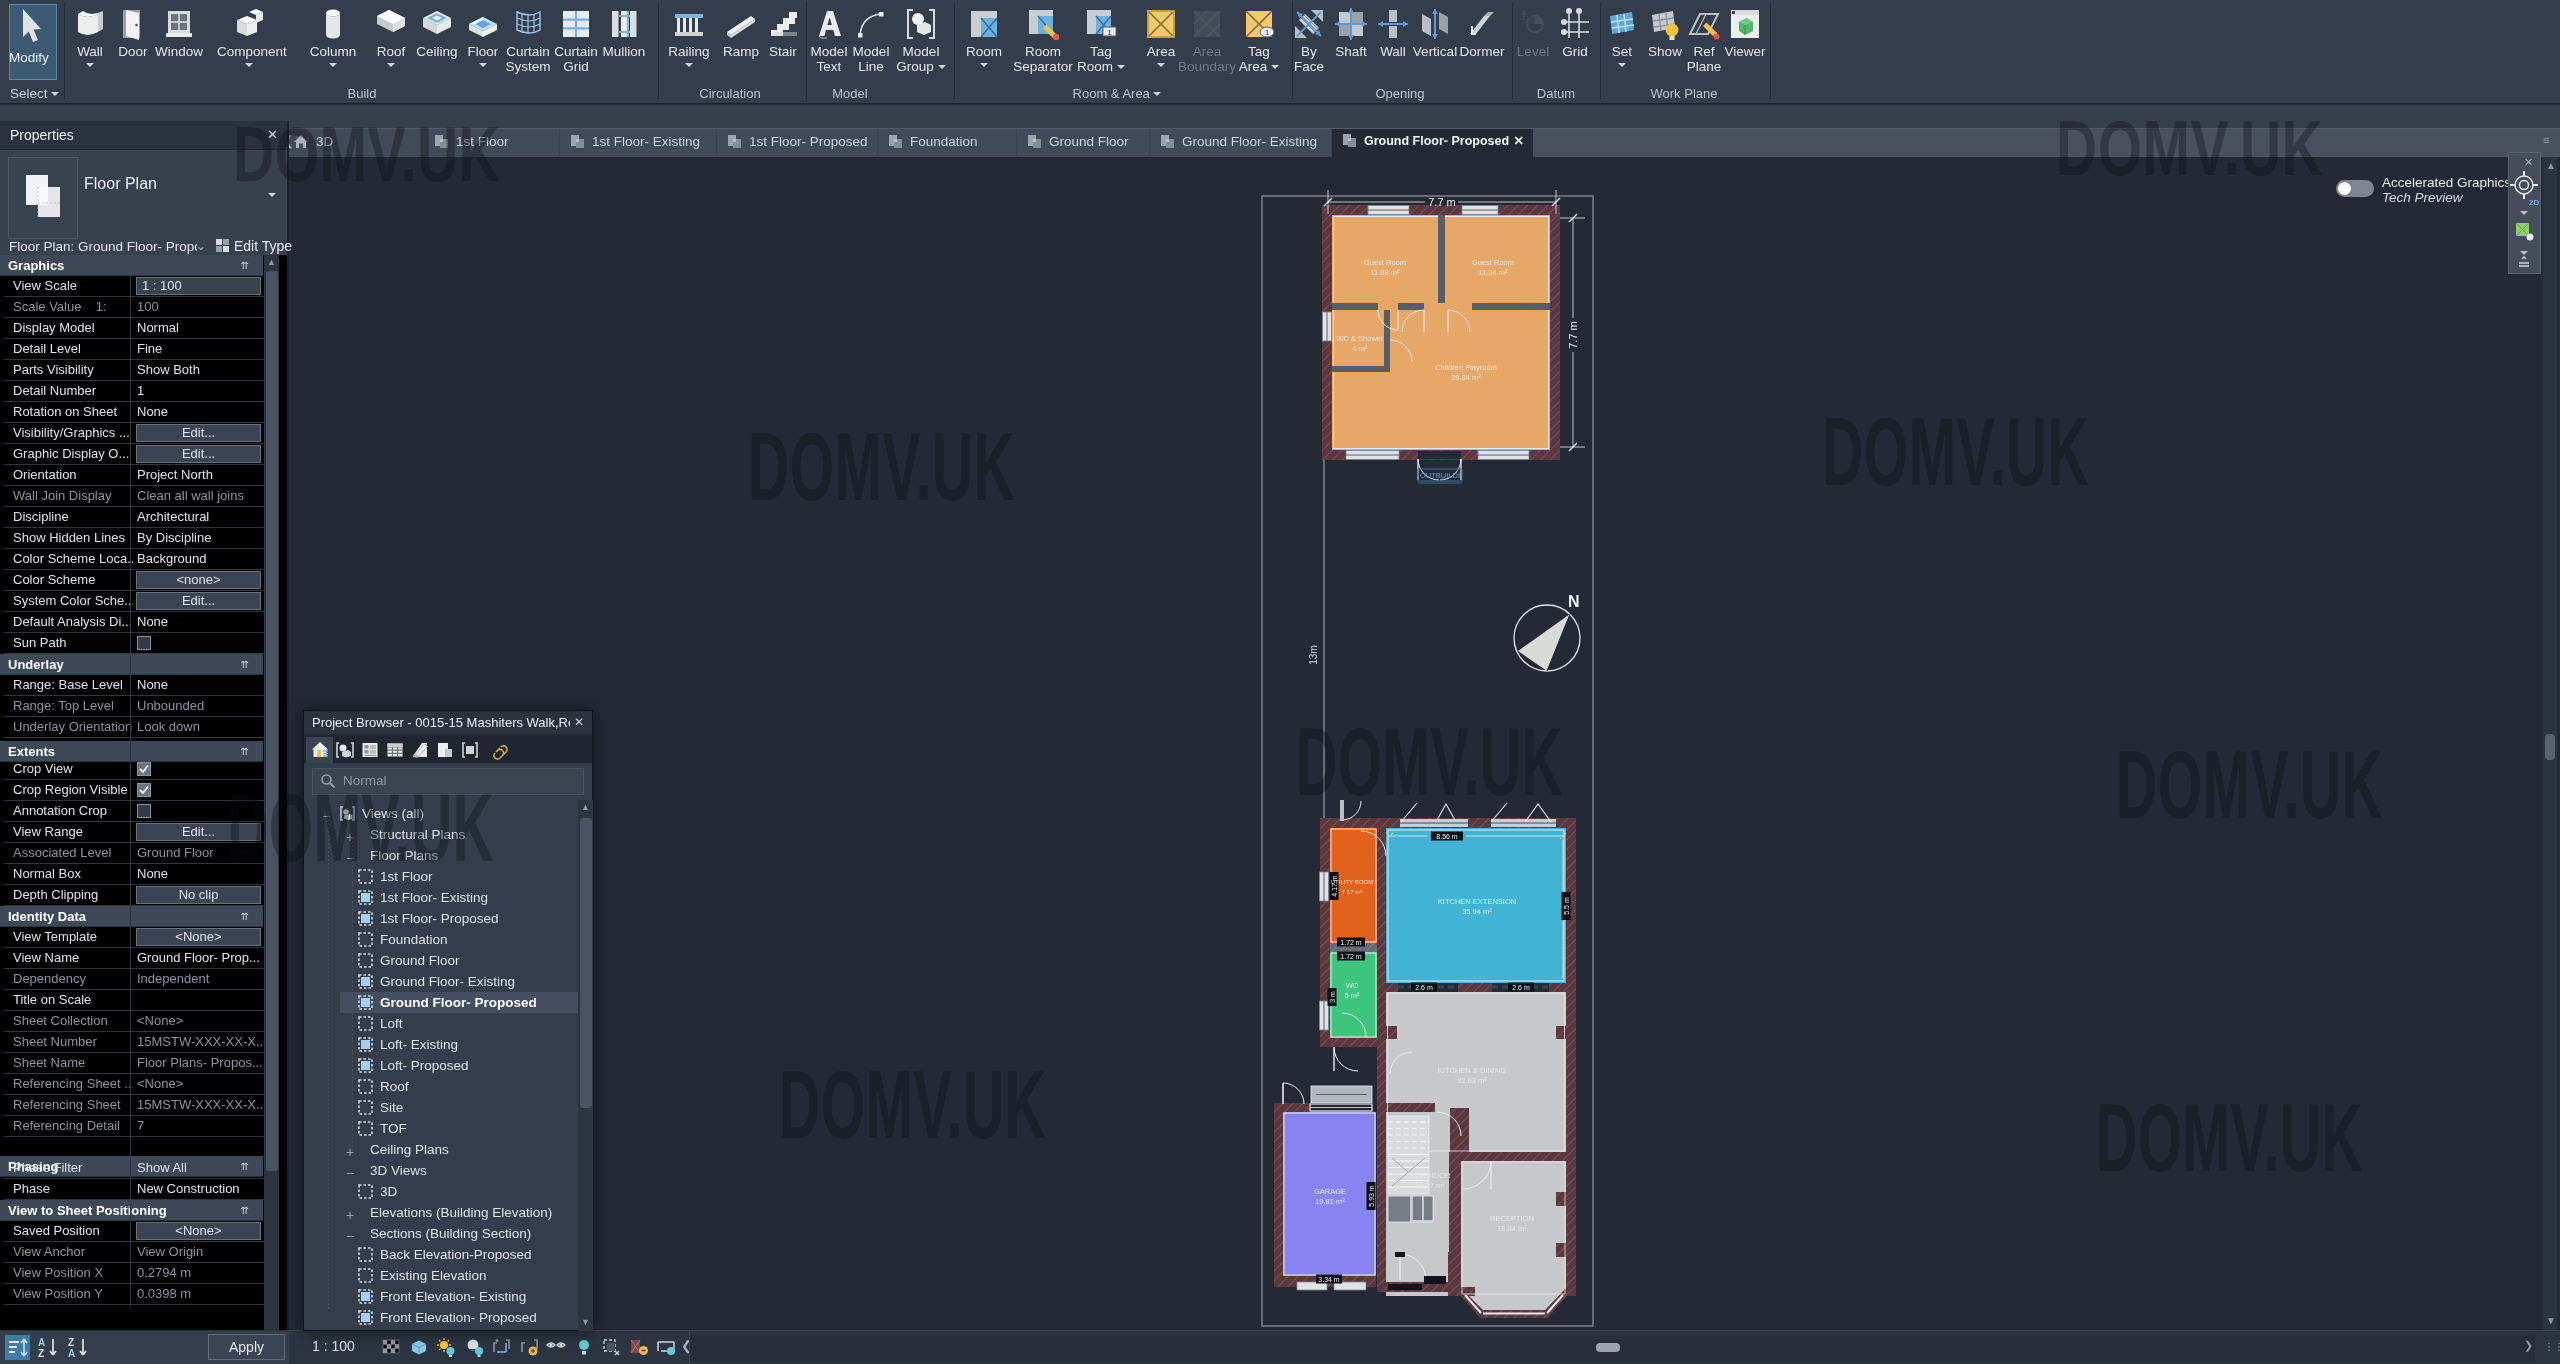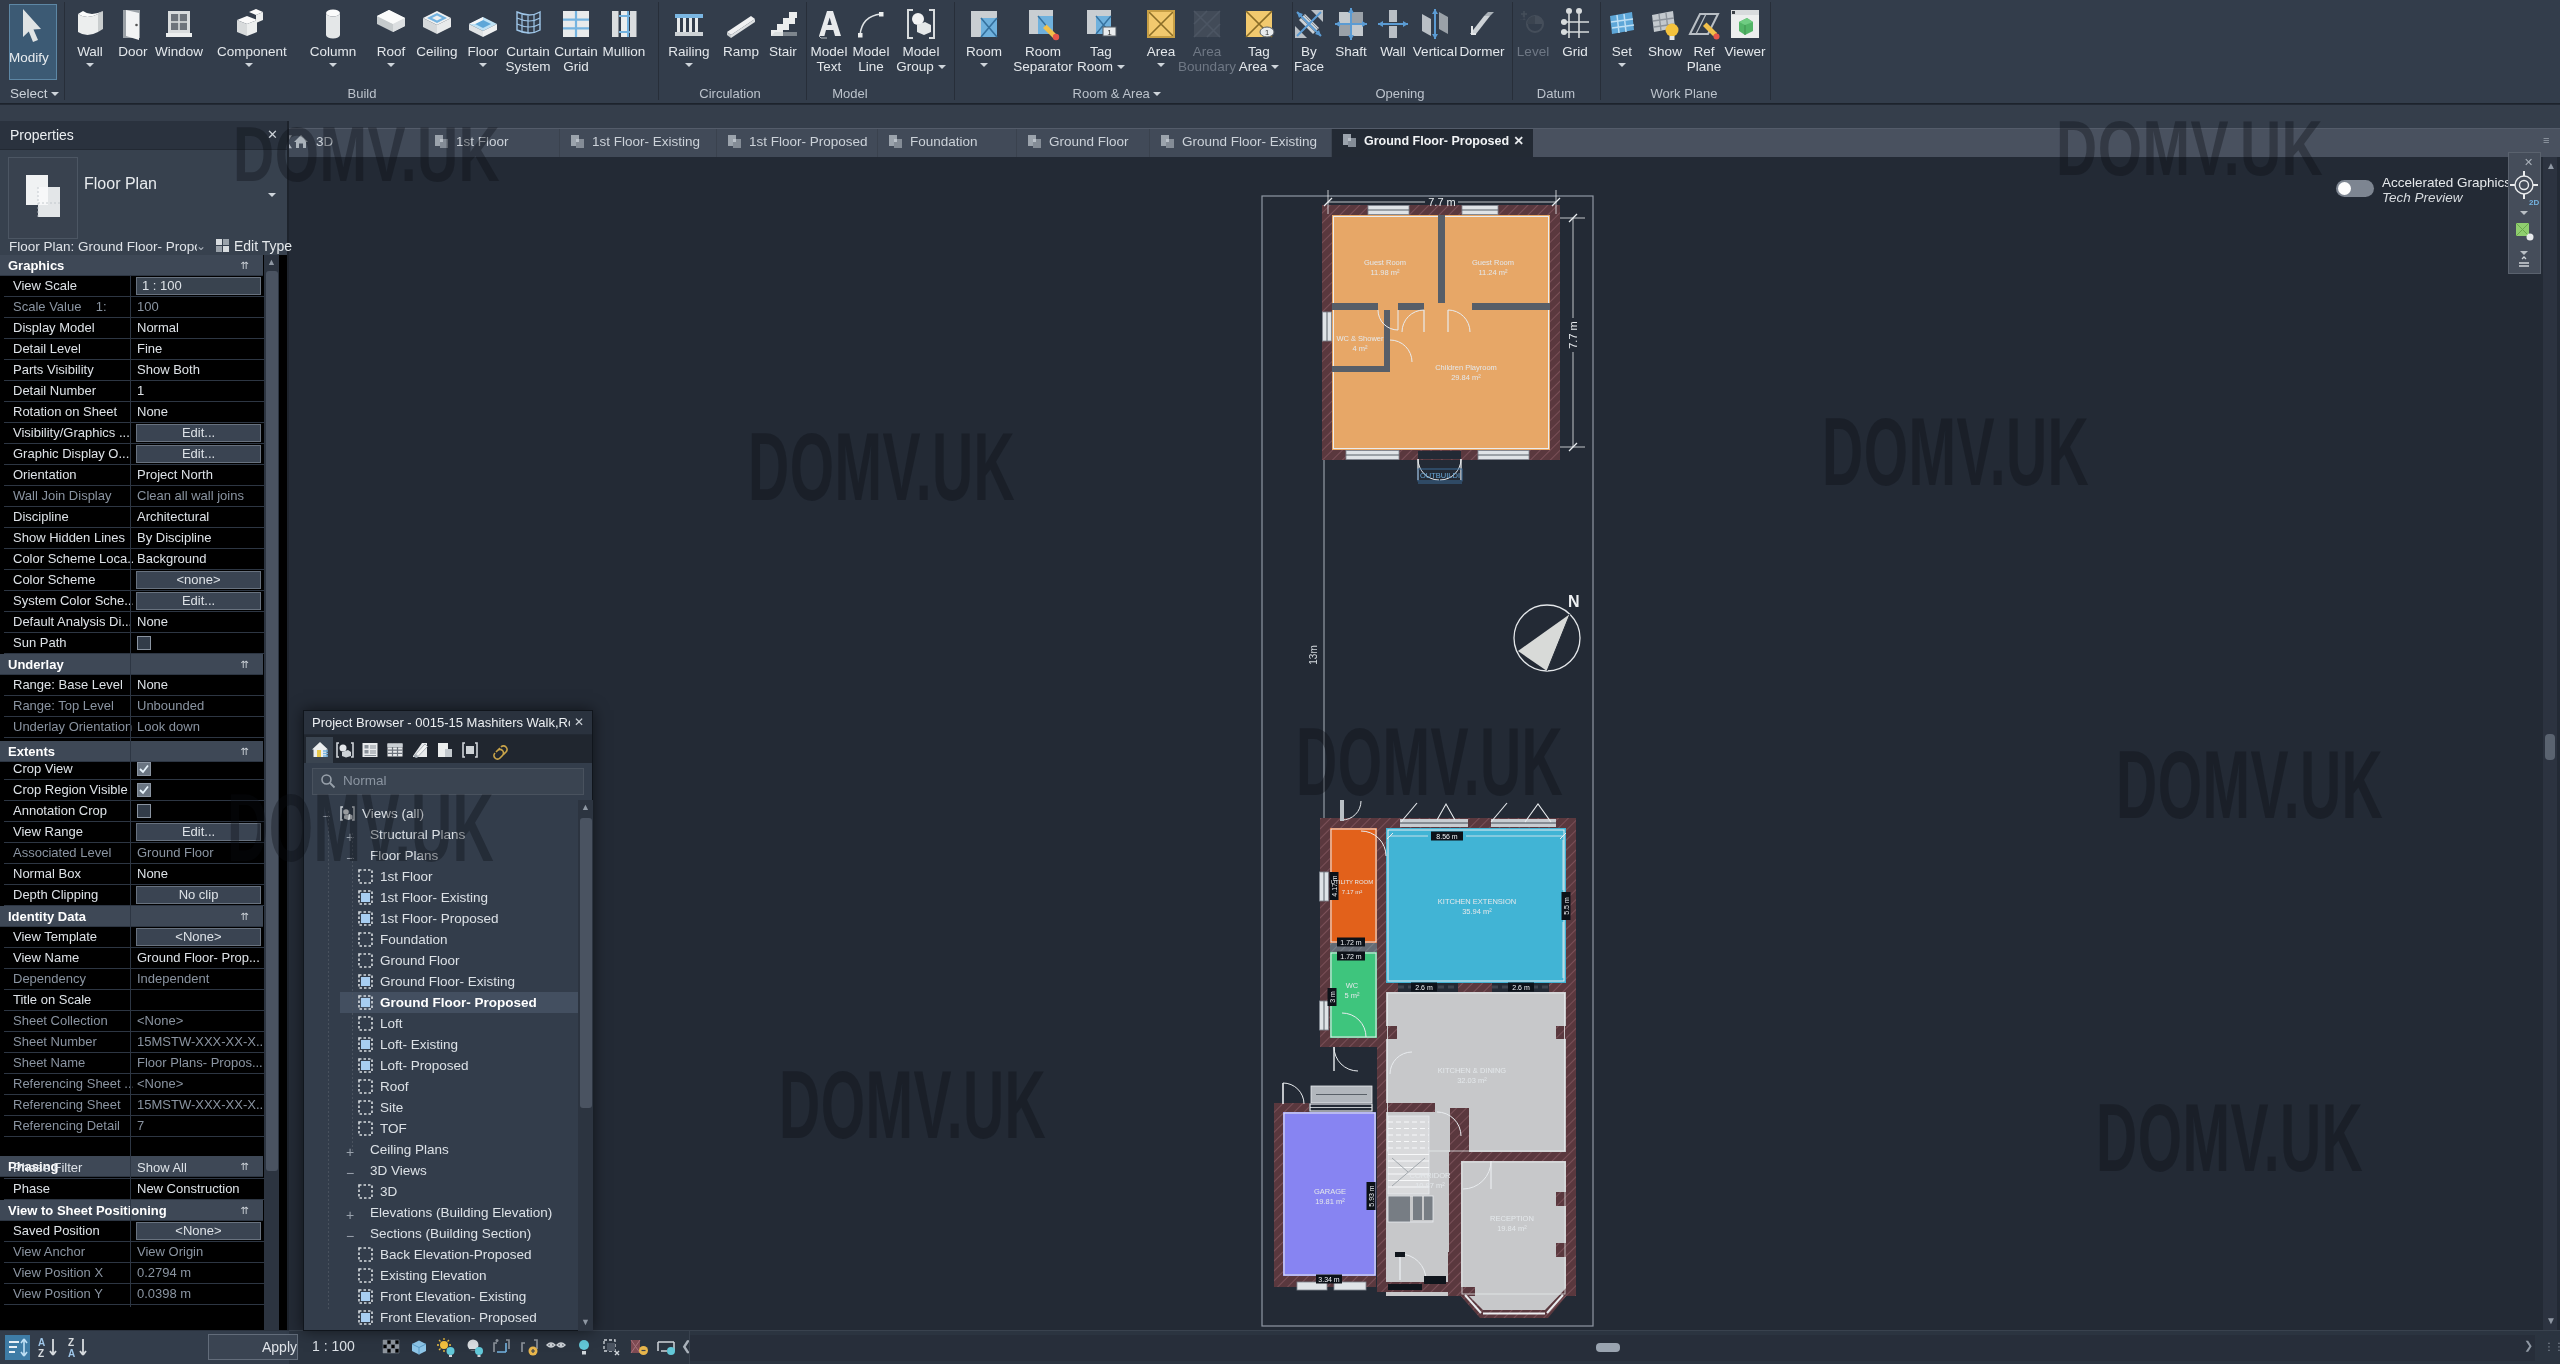--- a/index.html
+++ b/index.html
@@ -244,21 +244,21 @@
         <path d="M18 19 L18 29" stroke="#3f9150" stroke-width="1"></path>
       </symbol>
 </defs>
   </svg>
 
 <div id="ribbon">
 <div style="position:absolute;left:9px;top:4px;width:48px;height:76px;background:#3c5a74;border:1px solid #5d87a5"></div>
 <svg style="position:absolute;left:20px;top:7px" width="26" height="40" viewBox="0 0 26 40">
       <path d="M3 2 L21 22 L13.5 22.5 L18 33 L13 35 L8.8 24.5 L3 30 Z" fill="#dfe3e4"></path>
     </svg>
-<div class="tx" style="left:9px;top:50px;width:27px;text-align:center;color:#e8ecef;font-size:13.5px">Modify</div>
+<div class="tx" style="left:9px;top:50px;width:56px;text-align:left;color:#e8ecef;font-size:13.5px">Modify</div>
 <div class="tx" style="left:10px;top:86px;font-size:13.5px;color:#ccd2d9">Select <span class="caret"></span></div>
 <div class="rbtn" style="left:58px;width:64px">
       <svg width="36" height="36" viewBox="0 0 36 36">
         <use href="#i-wall"></use>
       </svg>
       <div>Wall</div>
       <div style="line-height:10px"><span class="caret"></span></div>
     </div>
 <div class="rbtn" style="left:101px;width:64px">
       <svg width="36" height="36" viewBox="0 0 36 36">
@@ -1023,21 +1023,21 @@
           <path d="M18 4 V20 M18 20 L15 16 M18 20 L21 16" stroke="#d7dbde" stroke-width="1.8" fill="none"></path>
         </svg>
       </div>
 <div style="position:absolute;left:65px;top:4px;width:25px;height:25px">
         <svg width="25" height="25" viewBox="0 0 25 25">
           <text x="3" y="11" font-size="10" fill="#d7dbde" font-weight="bold">Z</text>
           <text x="3" y="22" font-size="10" fill="#9fc6e8" font-weight="bold">A</text>
           <path d="M18 4 V20 M18 20 L15 16 M18 20 L21 16" stroke="#d7dbde" stroke-width="1.8" fill="none"></path>
         </svg>
       </div>
-<div style="position:absolute;left:208px;top:3px;width:90px;height:26px;border:1px solid #626c7a;background:#3a4452;text-align:right;line-height:25px;font-size:14px;color:#dfe3e8">Apply</div>
+<div style="position:absolute;left:208px;top:3px;width:77px;height:26px;border:1px solid #626c7a;background:#3a4452;text-align:center;line-height:25px;font-size:14px;color:#dfe3e8">Apply</div>
 </div>
 </div>
 <div id="browser">
 <div style="position:absolute;left:0;top:0;width:100%;height:24px;background:#2a323e;border-bottom:1px solid #222933">
       <span style="position:absolute;left:8px;top:4px;font-size:13px;color:#eceff2;white-space:nowrap;overflow:hidden;width:258px">Project Browser - 0015-15 Mashiters Walk,Ro...</span>
       <span style="position:absolute;right:8px;top:4px;font-size:12px;color:#cdd3d9">✕</span>
     </div>
 <div style="position:absolute;left:0;top:24px;width:100%;height:28px;background:#20262f">
 <div style="position:absolute;left:2px;top:2px;width:27px;height:26px;background:#3a4450;padding:3px 4px">
         <svg width="20" height="20" viewBox="0 0 20 20">

